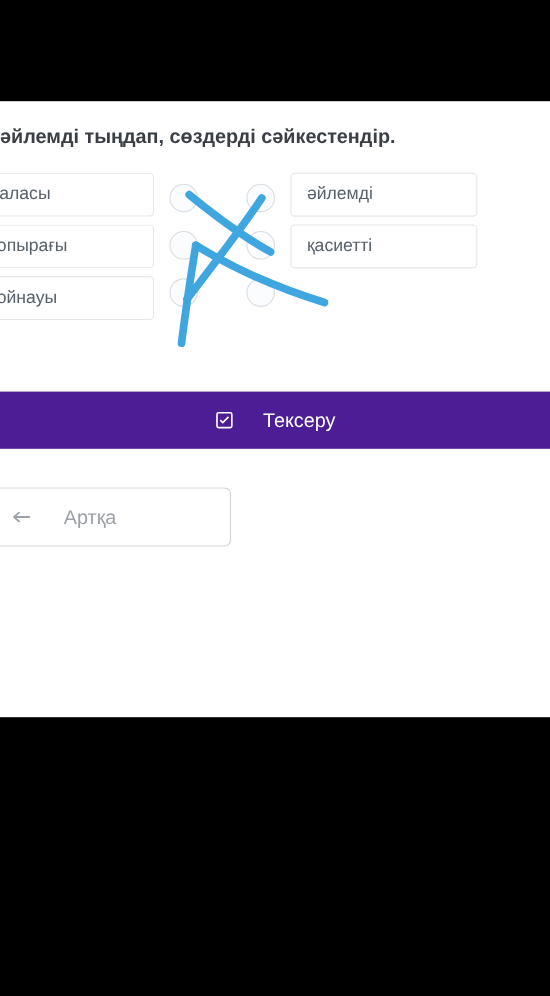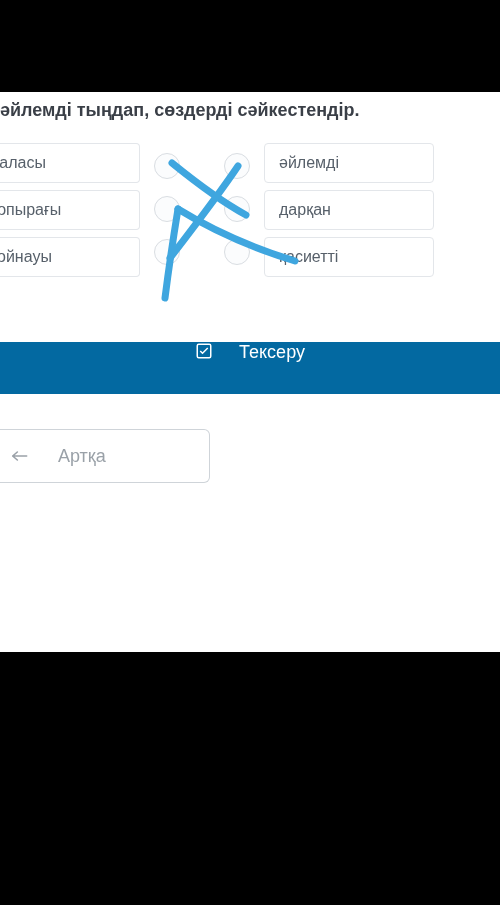--- a/index.html
+++ b/index.html
@@ -12,21 +12,21 @@
     }
     .app-window {
       position: absolute;
       top: 92px;
       left: 0;
       width: 500px;
       height: 560px;
       background: #fff;
     }
     .content-wrap {
-      padding: 8px 0 0 0;
+      padding: 22px 0 0 0;
     }
     .instruction {
       font-size: 18px;
       font-weight: 700;
       color: #3a3f47;
       padding-left: 0;
       margin-bottom: 22px;
     }
     .match-area {
       position: relative;
@@ -71,23 +71,23 @@
     .svg-lines {
       position: absolute;
       top: 0;
       left: 0;
       pointer-events: none;
     }
     .check-btn {
       margin-top: 65px;
       width: 100%;
       height: 52px;
-      background: #0369a1;
+      background: #4c1d95;
       display: flex;
-      align-items: flex-start;
+      align-items: center;
       justify-content: center;
       gap: 26px;
       color: #fff;
       font-size: 18px;
       font-weight: 400;
       cursor: pointer;
     }
     .check-icon {
       width: 18px;
       height: 18px;
@@ -147,21 +147,20 @@
       </div>
 
       <div class="col circles rc">
         <div class="circle"></div>
         <div class="circle"></div>
         <div class="circle"></div>
       </div>
 
       <div class="col right">
         <div class="word-box">әйлемді</div>
-        <div class="word-box">дарқан</div>
         <div class="word-box">қасиетті</div>
       </div>
 
       <svg class="svg-lines" width="420" height="170">
         <g stroke="#3fa6df" stroke-width="7" stroke-linecap="round" fill="none">
           <path d="M 172 20 Q 215 55 246 72"></path>
           <path d="M 178 66 Q 170 115 165 155"></path>
           <path d="M 178 66 Q 230 98 295 118"></path>
           <path d="M 170 115 Q 220 50 238 23"></path>
         </g>

